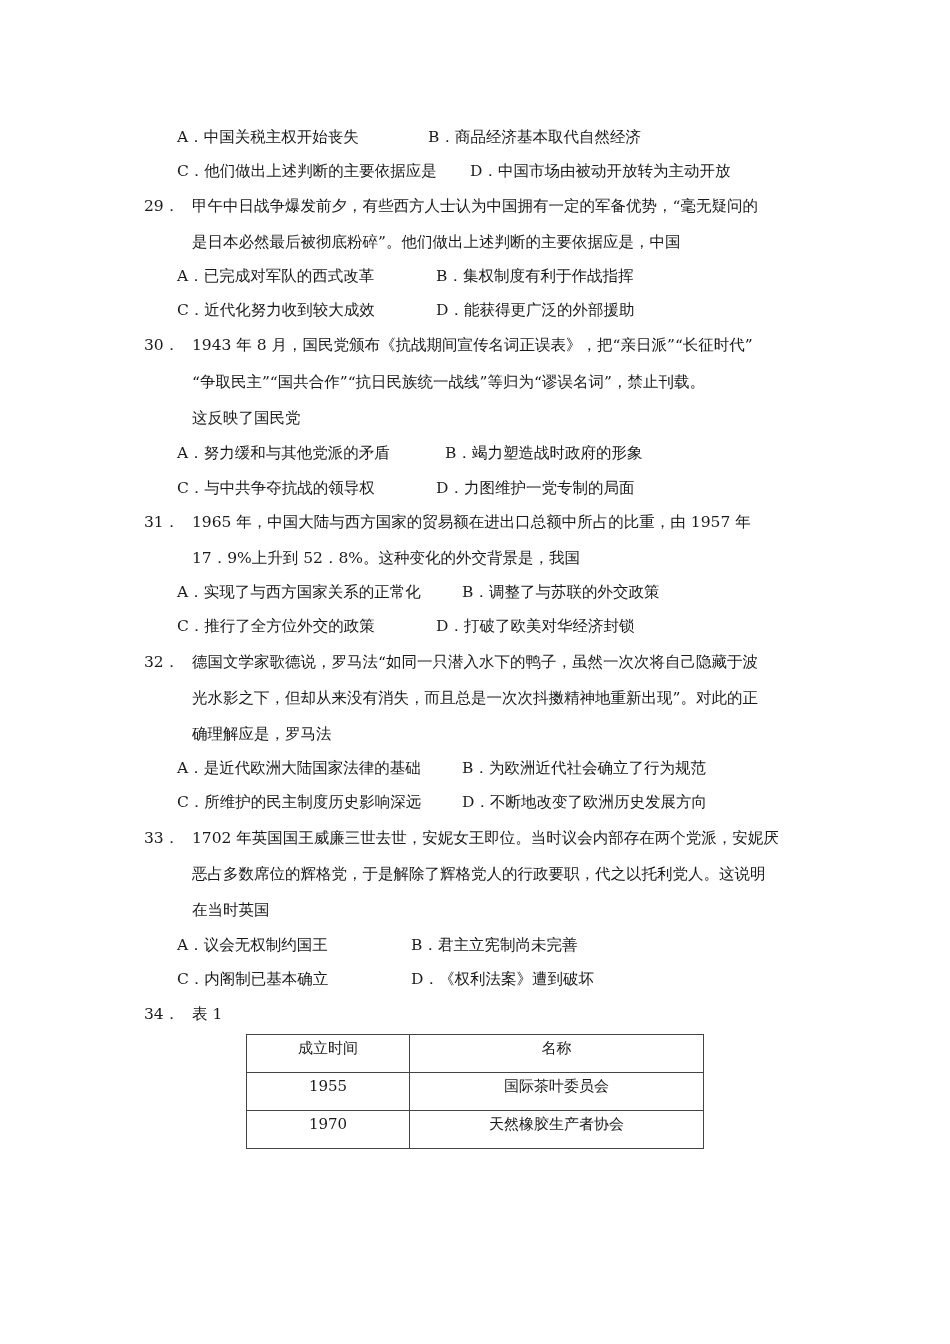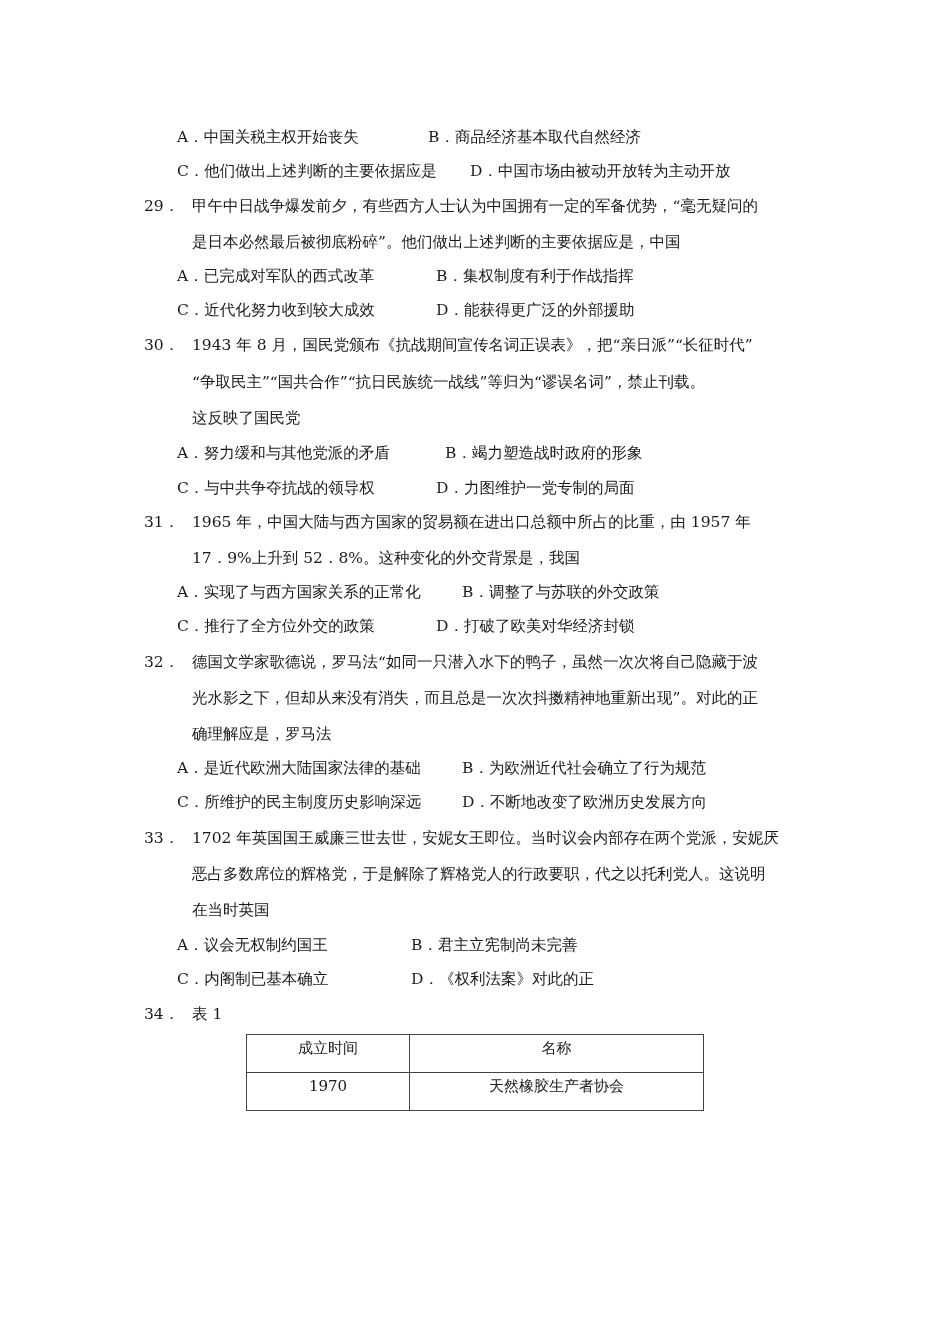--- a/index.html
+++ b/index.html
@@ -63,29 +63,33 @@
 <div class="opt" style="left:177px;top:792px">C．所维护的民主制度历史影响深远</div>
 <div class="opt" style="left:462px;top:792px">D．不断地改变了欧洲历史发展方向</div>
 
 <div class="qnum" style="left:144px;top:828px">33．</div>
 <div class="line" style="left:177px;top:828px">1702 年英国国王威廉三世去世，安妮女王即位。当时议会内部存在两个党派，安妮厌</div>
 <div class="line" style="left:177px;top:864px">恶占多数席位的辉格党，于是解除了辉格党人的行政要职，代之以托利党人。这说明</div>
 <div class="line" style="left:177px;top:900px">在当时英国</div>
 <div class="opt" style="left:177px;top:935px">A．议会无权制约国王</div>
 <div class="opt" style="left:411px;top:935px">B．君主立宪制尚未完善</div>
 <div class="opt" style="left:177px;top:969px">C．内阁制已基本确立</div>
-<div class="opt" style="left:411px;top:969px">D．《权利法案》对此的正</div>
+<div class="opt" style="left:411px;top:969px">D．《权利法案》遭到破坏</div>
 
 <div class="qnum" style="left:144px;top:1004px">34．</div>
 <div class="line" style="left:177px;top:1004px">表 1</div>
 
 <table class="t1">
   <tbody>
       <tr>
     <td class="c1">成立时间</td>
     <td>名称</td>
   </tr>
   <tr>
+    <td class="c1">1955</td>
+    <td>国际茶叶委员会</td>
+  </tr>
+  <tr>
     <td class="c1">1970</td>
     <td>天然橡胶生产者协会</td>
   </tr>
 </tbody>
   </table>
 
 </body></html>

